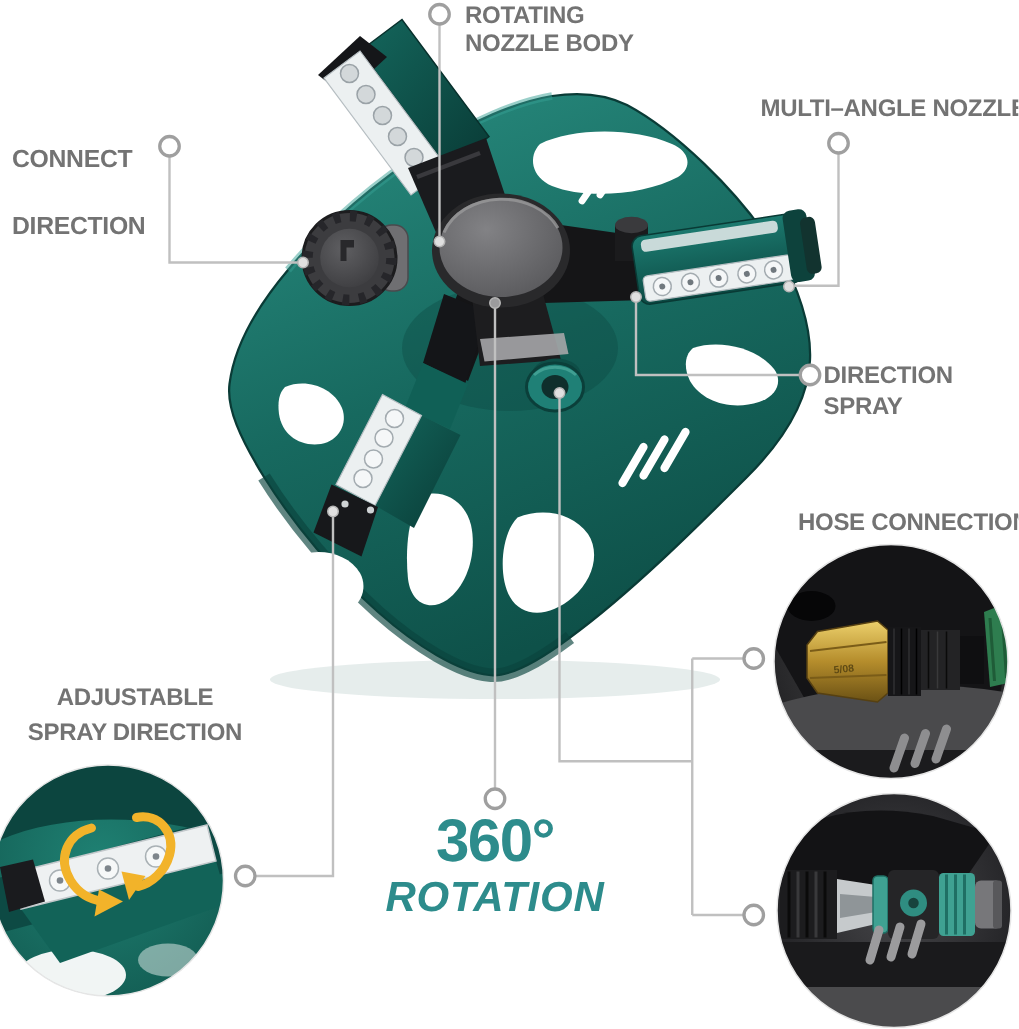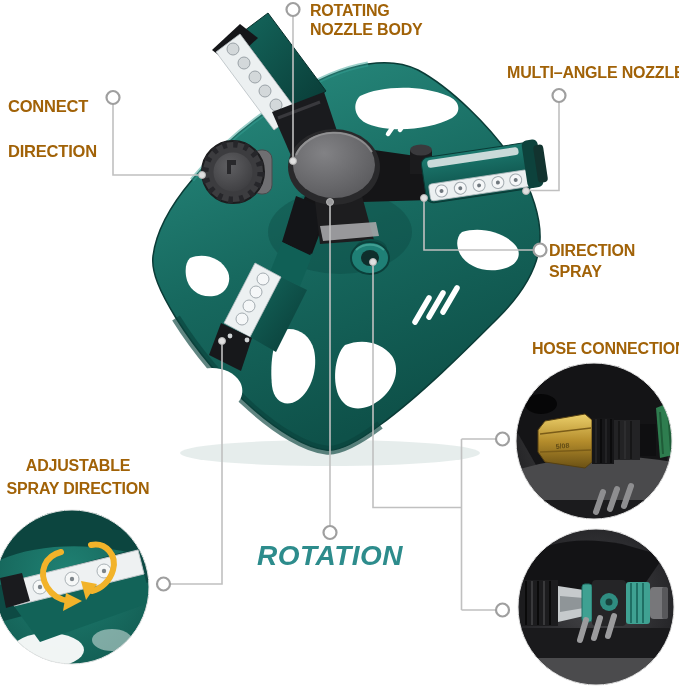--- a/index.html
+++ b/index.html
@@ -2,29 +2,29 @@
 <html><head>
 <meta charset="utf-8">
 <style>
   html,body{margin:0;padding:0;background:#ffffff;}
   .stage{
     position:relative;width:679px;height:686px;background:#ffffff;overflow:hidden;
     font-family:"Liberation Sans", sans-serif;
   }
   .stage svg{position:absolute;left:0;top:0;}
   .callout{
-    position:absolute;color:#a16207;font-weight:700;font-size:16px;line-height:19px;
+    position:absolute;color:#737373;font-weight:700;font-size:16px;line-height:19px;
     letter-spacing:-0.2px;white-space:nowrap;
   }
   #c-rotating{left:310px;top:1px;}
   #c-multi{left:507px;top:63px;}
   #c-connect{left:8px;top:95px;line-height:22.5px;font-size:16.5px;}
   #c-vertical{left:549px;top:240px;line-height:21px;}
   #c-hose{left:532px;top:339px;}
-  #c-adjust{left:0px;top:454px;width:156px;text-align:center;line-height:23px;}
+  #c-adjust{left:12px;top:454px;width:156px;text-align:center;line-height:23px;}
   .caption{
     position:absolute;left:244px;top:540px;width:172px;text-align:center;
     color:#2d8c8c;font-weight:700;
   }
   .caption .big{font-size:40px;line-height:42px;letter-spacing:-1px;}
   .caption .word{font-size:28px;line-height:32px;letter-spacing:0.5px;font-style:italic;}
 </style>
 </head>
 <body>
 
@@ -343,16 +343,17 @@
   <div class="callout" id="c-hose">
     <span>HOSE CONNECTION</span>
   </div>
 
   <div class="callout" id="c-adjust">
     <span>ADJUSTABLE</span><br>
     <span>SPRAY DIRECTION</span>
   </div>
 
   <div class="caption">
+    <div class="big">360°</div>
     <div class="word">ROTATION</div>
   </div>
 
 </div>
 
 </body></html>

